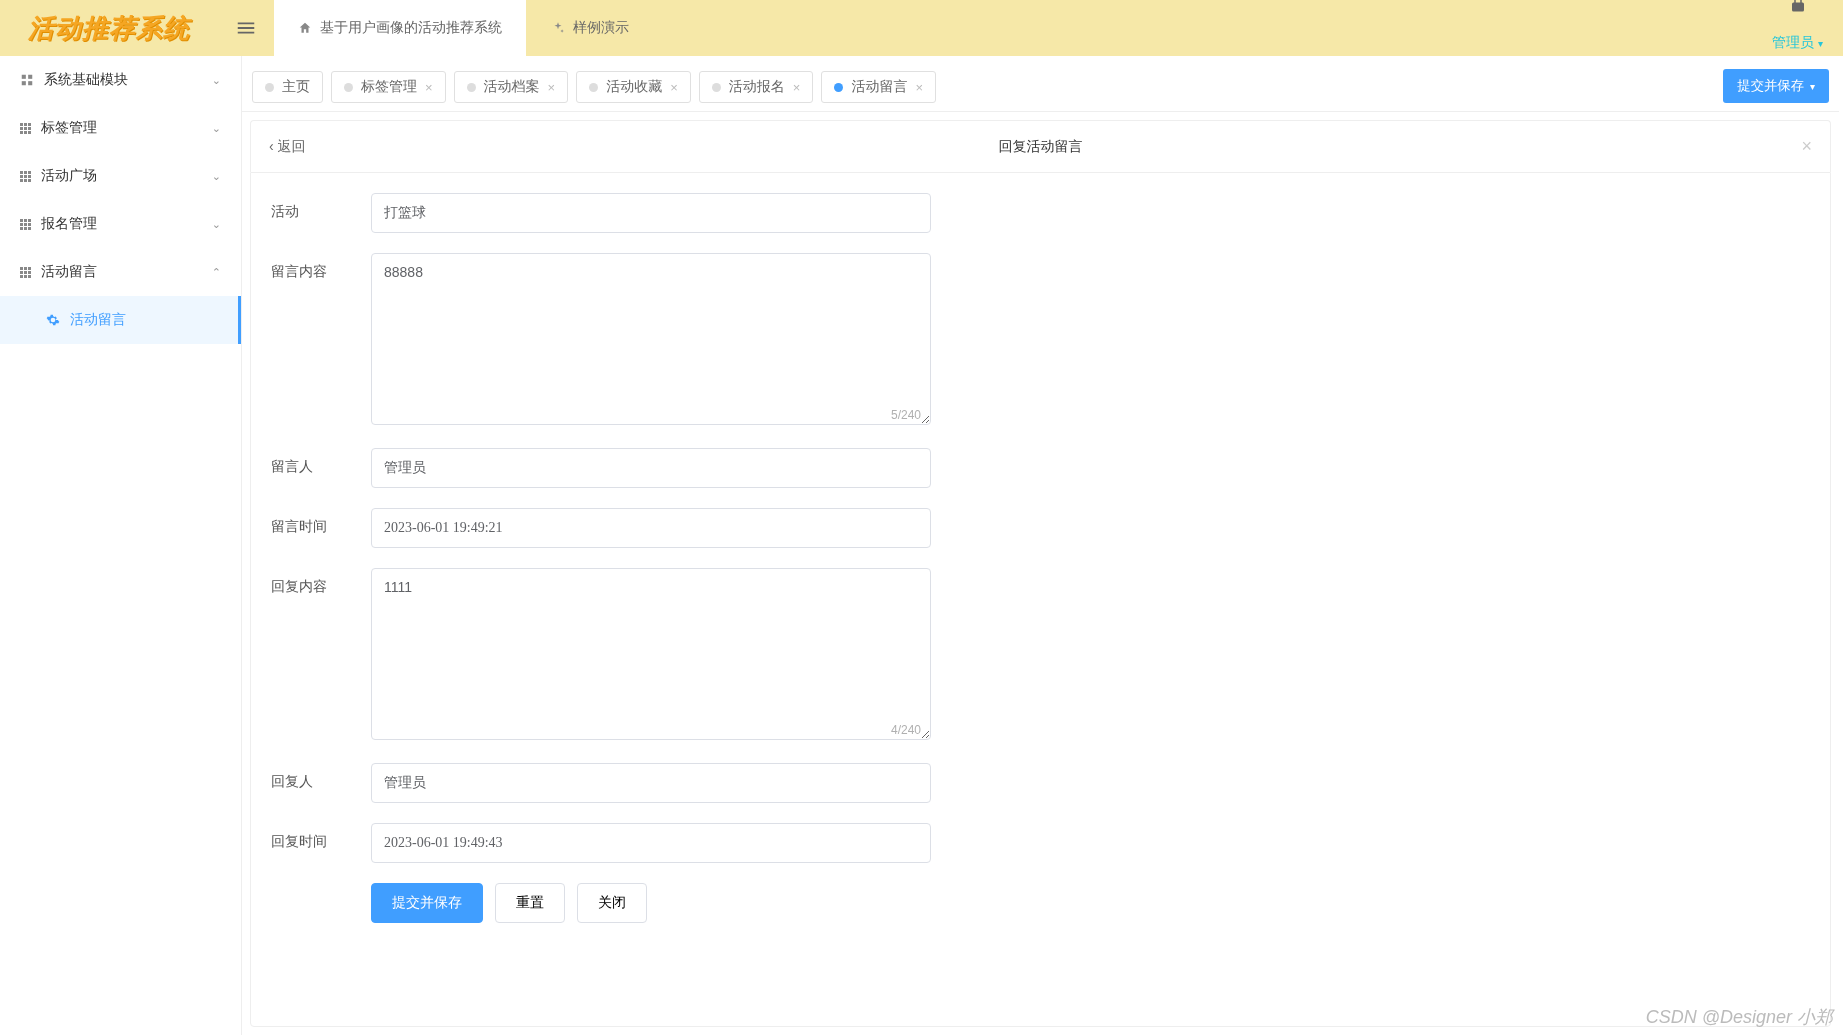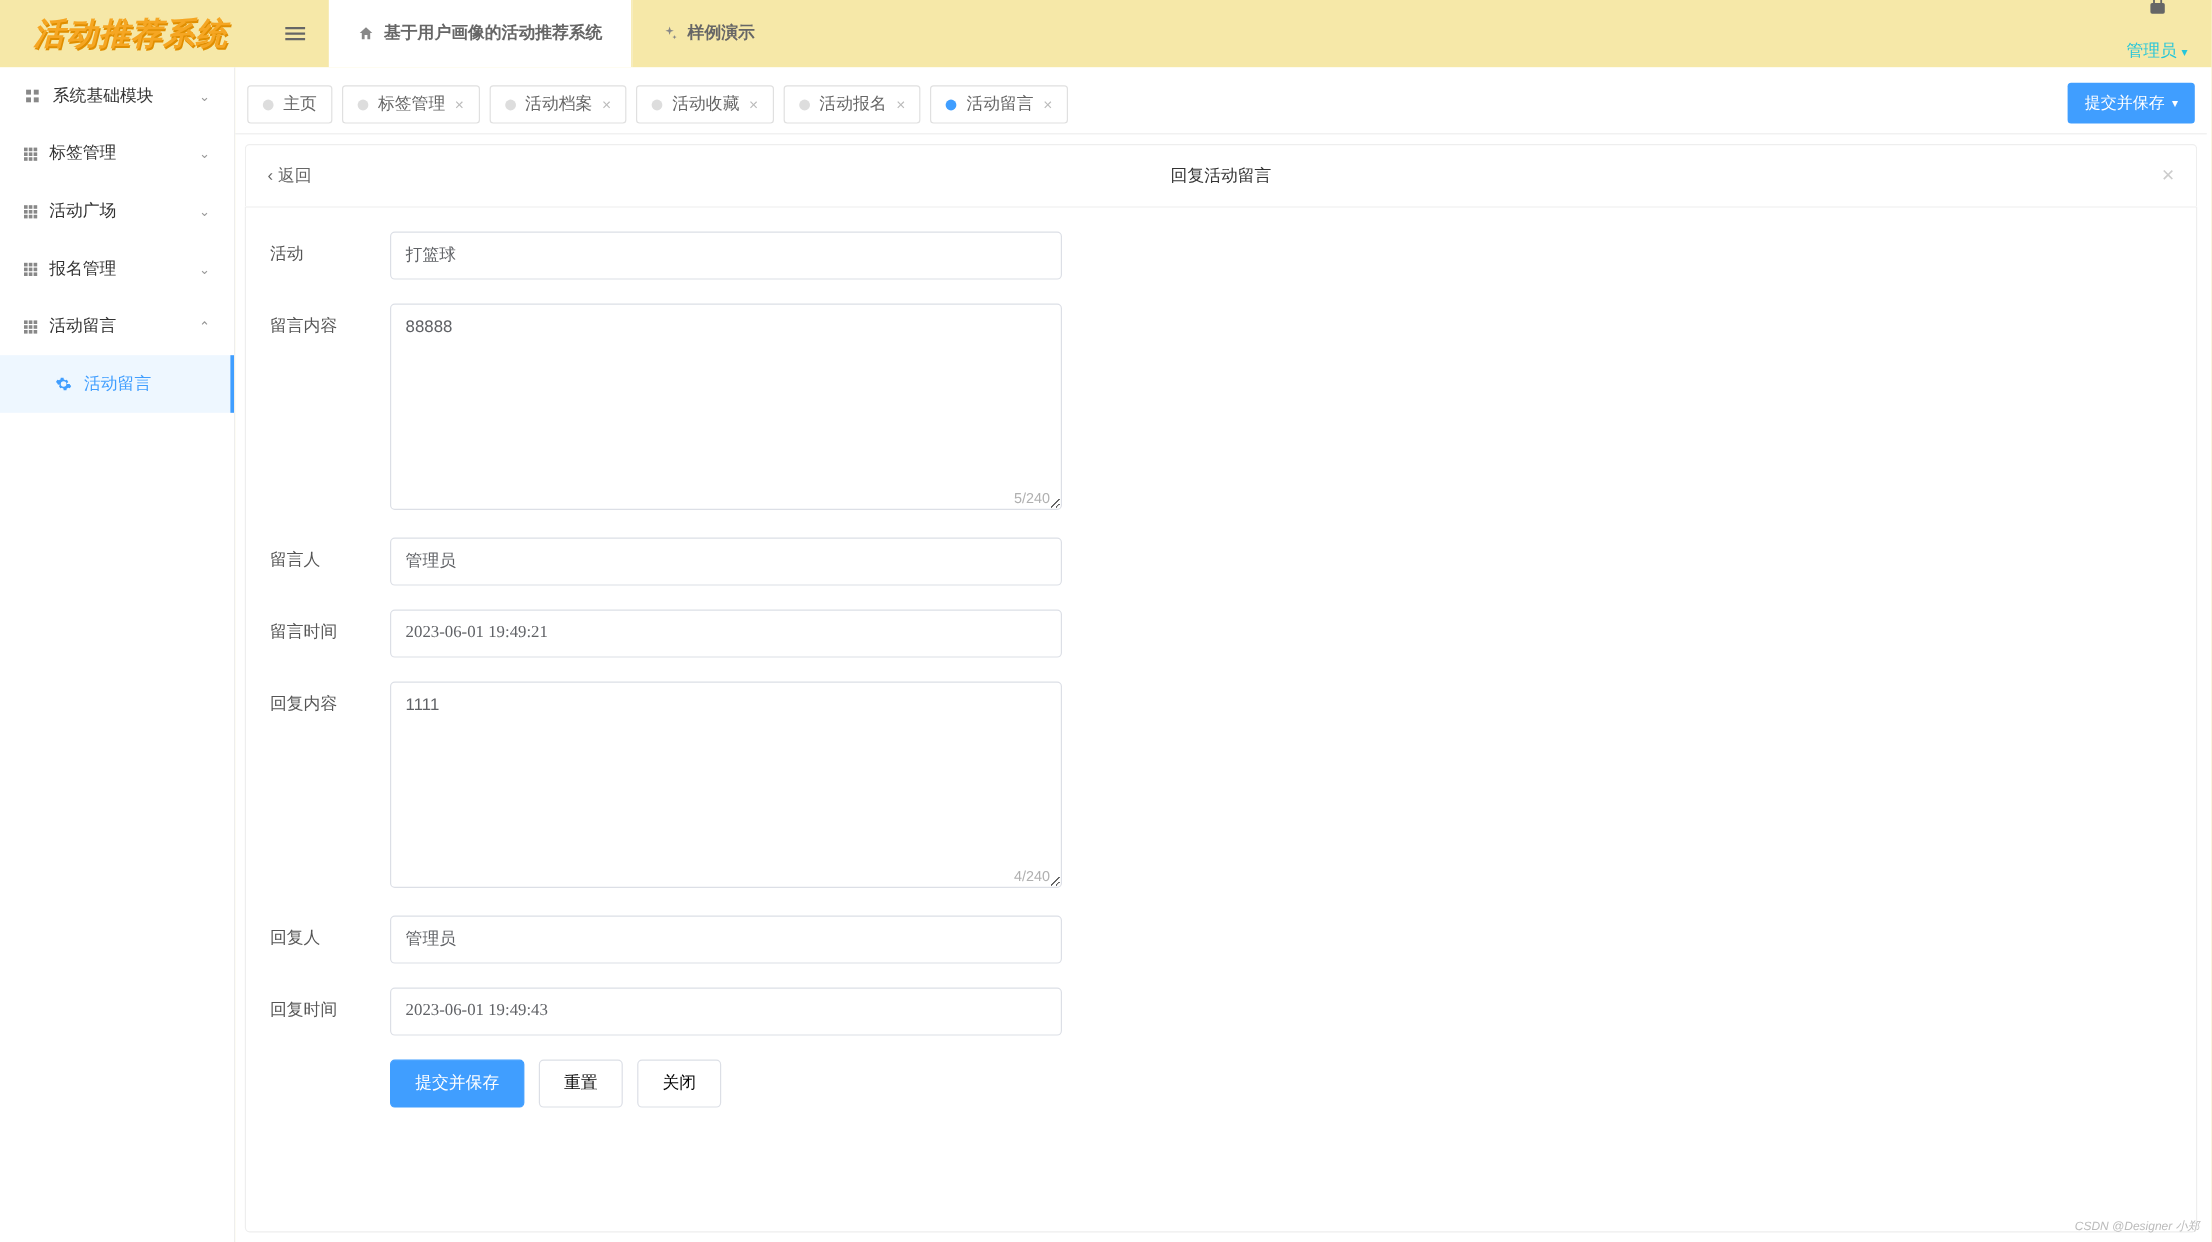--- a/index.html
+++ b/index.html
@@ -7,31 +7,31 @@
     
     .app { display: flex; flex-direction: column; height: 100vh; }
     
     
     .header { height: 56px; background: #f6e8a8; display: flex; align-items: center; padding: 0; }
     .logo { width: 218px; display:flex; align-items:center; justify-content:center; }
     .logo-text { font-size: 26px; font-weight: bold; color: #f5a623; font-style: italic; letter-spacing: 1px; text-shadow: 1px 1px 0 #e08e00; }
     .hamburger { width: 56px; display:flex; align-items:center; justify-content:center; cursor:pointer; }
     .hamburger svg { width: 22px; height: 22px; fill: #666; }
     .nav-tabs-top { display:flex; height: 56px; }
-    .nav-tab-top { display:flex; align-items:center; padding: 0 24px; gap: 8px; color: #666; cursor:pointer; background:#fff; border-right: 1px solid #f6e8a8; font-weight: bold;}
+    .nav-tab-top { display:flex; align-items:center; padding: 0 24px; gap: 8px; color: #666; cursor:pointer; background:#fff; border-right: 1px solid #f6e8a8;}
     .nav-tab-top.inactive { background: transparent; border:none; }
     .nav-tab-top svg { width:14px; height:14px; fill: #888; }
     .header-right { margin-left:auto; display:flex; align-items:center; gap: 18px; padding-right: 20px; flex-direction: column; }
     .header-right .icon-btn { color:#666; cursor:pointer; }
     .user-name { color: #26c6da; cursor:pointer; }
     .avatar { width:30px; height:30px; border-radius:50%; background: radial-gradient(circle at 30% 30%, #ffb347, #e67e22); display:flex; align-items:center; justify-content:center; color:#fff; font-size:8px; font-weight:bold; border: 2px solid #d35400;}
     
     
     .body { flex:1; display:flex; min-height:0; }
-    .sidebar { width: 196px; background:#fff; border-right:1px solid #eee; }
+    .sidebar { width: 242px; background:#fff; border-right:1px solid #eee; }
     .side-item { height: 48px; display:flex; align-items:center; padding: 0 20px; color:#333; cursor:pointer; gap:10px; position:relative; }
     .side-item .chev { margin-left:auto; font-size:11px; color:#999; }
     .side-item .grid-ic { display:inline-grid; grid-template-columns: repeat(3,3px); grid-template-rows: repeat(3,3px); gap:1px; }
     .side-item .grid-ic span { background:#888; }
     .side-item.sub { padding-left: 46px; background:#eef7ff; color:#409eff; }
     .side-item.sub::after { content:""; position:absolute; right:0; top:0; bottom:0; width:3px; background:#409eff; }
     .side-item.sub .gear { width:14px; height:14px; fill:#409eff; }
 
     
     .main { flex:1; display:flex; flex-direction:column; background:#fff; min-width:0; padding-right:4px;}
@@ -54,21 +54,21 @@
     .form-label { width: 100px; padding-top: 10px; color:#555; flex-shrink:0; }
     .form-ctrl { width: 560px; position:relative; }
     .inp { width:100%; height:40px; border:1px solid #dcdfe6; border-radius:4px; padding:0 12px; font-size:14px; color:#606266;font-family:Liberation Serif, serif; }
     .ta { width:100%; height:172px; border:1px solid #dcdfe6; border-radius:4px; padding:8px 12px; font-size:14px; color:#606266; resize: vertical; font-family:inherit; line-height:1.5;}
     .counter { position:absolute; right:10px; bottom:6px; font-size:12px; color:#b0b0b0; background:#fff;}
     
     .btn-row { padding-left:100px; display:flex; gap:12px; margin-top: 6px;}
     .btn { height:40px; padding:0 20px; border-radius:4px; border:1px solid #dcdfe6; background:#fff; cursor:pointer; font-size:14px;}
     .btn.primary { background:#409eff; border-color:#409eff; color:#fff;}
 
-    .watermark { position:fixed; right:10px; bottom:6px; color:#bbb; font-size:10px; font-style: italic; pointer-events:none;}
+    .watermark { position:fixed; right:10px; bottom:6px; color:#bbb; font-size:18px; font-style: italic; pointer-events:none;}
     .svg-icon { width:18px; height:18px; fill:currentColor; }
   </style>
 </head>
 <body>
 
 <div class="app">
   <div class="header">
     <div class="logo">
       <span class="logo-text">活动推荐系统</span>
     </div>

